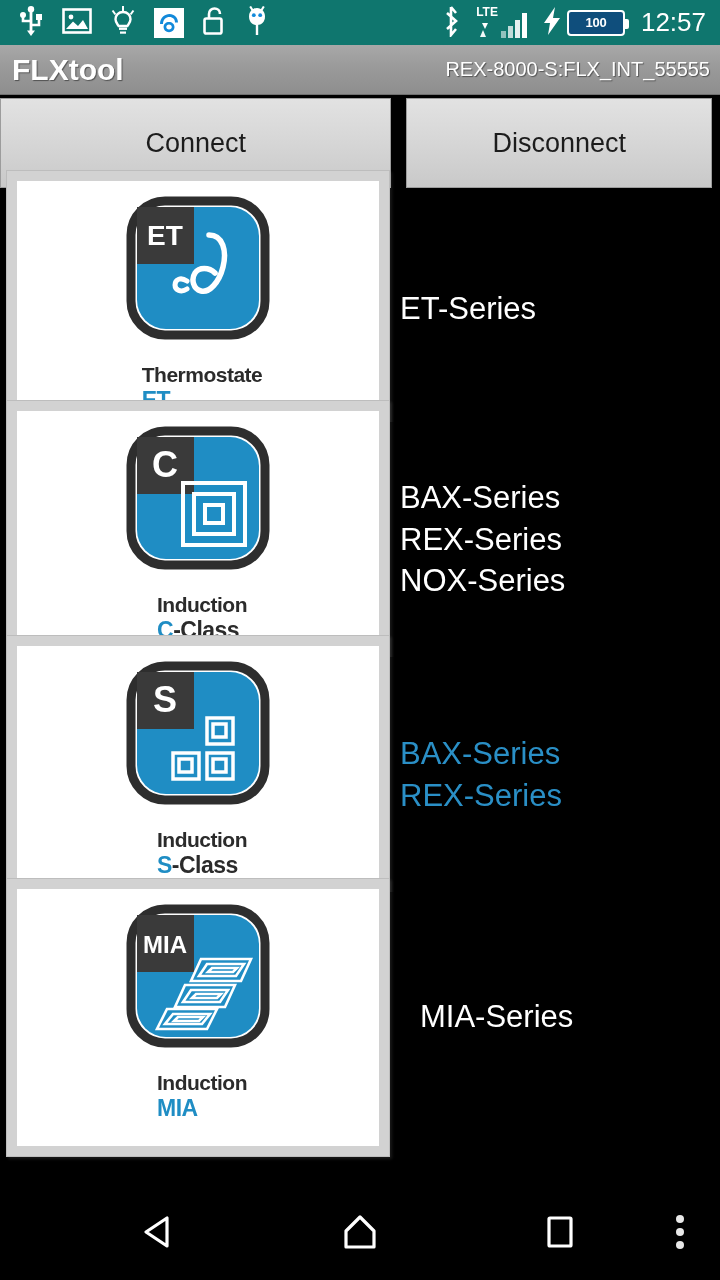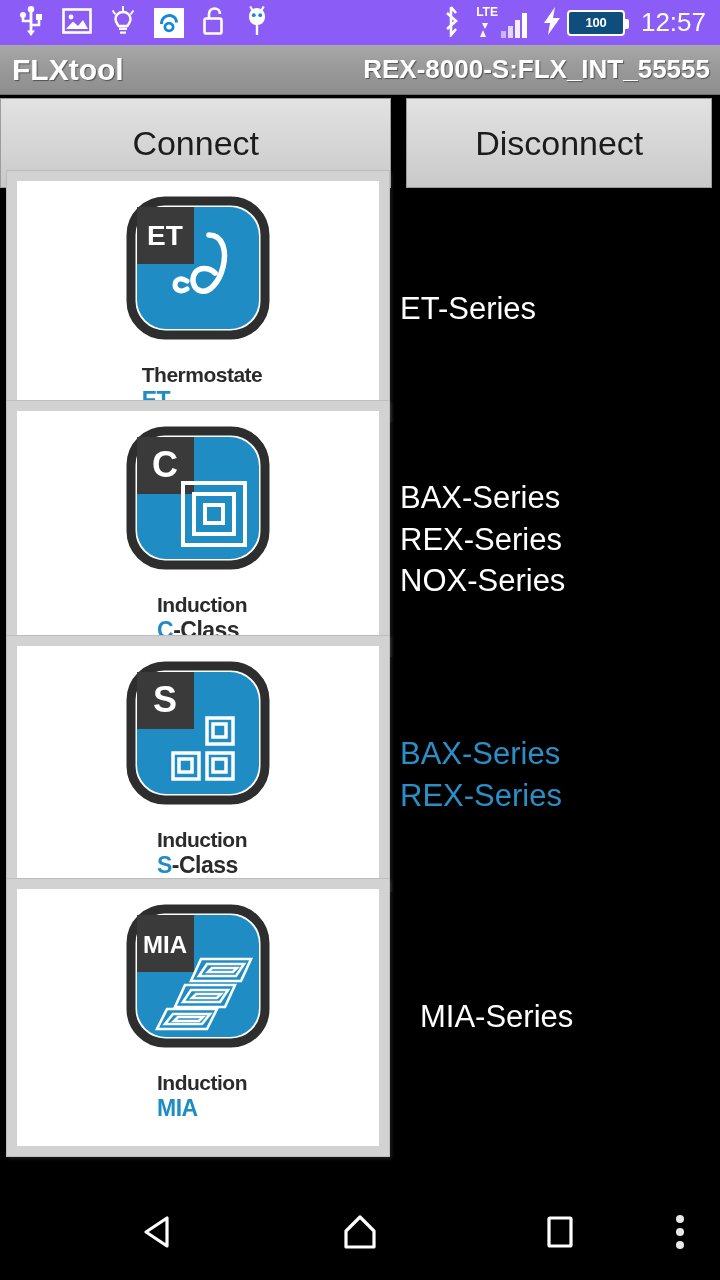--- a/index.html
+++ b/index.html
@@ -8,21 +8,21 @@
     background: #000;
     font-family: "Liberation Sans", sans-serif;
     overflow: hidden;
   }
   #screen { position: relative; width: 720px; height: 1280px; background: #000; }
 
   
   .statusbar {
     position: absolute; top: 0; left: 0;
     width: 720px; height: 45px;
-    background: #8b5cf6;
+    background: #0f766e;
     display: flex; align-items: center;
   }
   .status-left { display: flex; align-items: center; gap: 18px; padding-left: 18px; }
   .status-right { margin-left: auto; display: flex; align-items: center; gap: 14px; padding-right: 14px; }
   .sicon { display: block; }
   .avira-box {
     width: 30px; height: 30px; background: #ffffff;
     display: flex; align-items: center; justify-content: center;
   }
   .batt-wrap { display: flex; align-items: center; gap: 5px; }
@@ -49,35 +49,35 @@
     background: linear-gradient(to bottom, #a8a8a8 0%, #9a9a9a 45%, #8e8e8e 100%);
     border-bottom: 1px solid #6f6f6f;
     display: flex; align-items: center; justify-content: space-between;
     padding: 0 10px 0 12px;
   }
   .titlebar .app-title {
     color: #fff; font-size: 30px; font-weight: bold;
     text-shadow: 1px 1px 1px rgba(0,0,0,.45);
   }
   .titlebar .device-id {
-    color: #fff; font-size: 26px; font-weight: bold;
+    color: #fff; font-size: 20px; font-weight: normal;
     text-shadow: 1px 1px 1px rgba(0,0,0,.45);
   }
 
   
   .buttonbar {
     position: absolute; top: 96px; left: 0;
     width: 720px; height: 94px;
     background: #000;
     display: flex;
   }
   .btn {
     background: linear-gradient(to bottom, #e2e2e2 0%, #d6d6d6 50%, #c9c9c9 100%);
     border: 1px solid #9c9c9c;
-    color: #1c1c1c; font-size: 34px;
+    color: #1c1c1c; font-size: 27px;
     display: flex; align-items: center; justify-content: center;
     height: 90px;
   }
   .btn-connect { width: 392px; margin: 2px 0 0 0; }
   .btn-spacer { width: 15px; }
   .btn-disconnect { width: 306px; margin: 2px 8px 0 0; }
 
   
   .list { position: absolute; top: 196px; left: 0; width: 720px; }
   .row {

